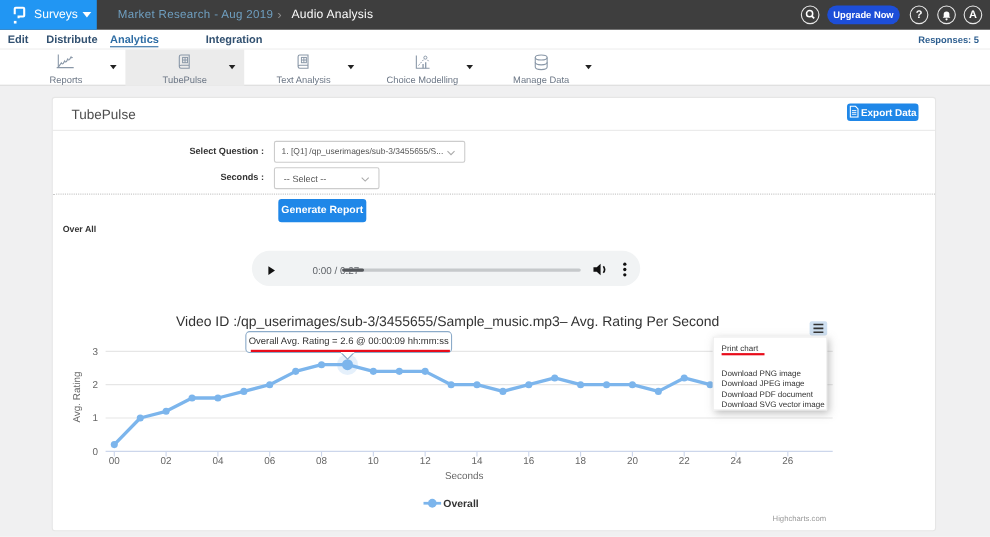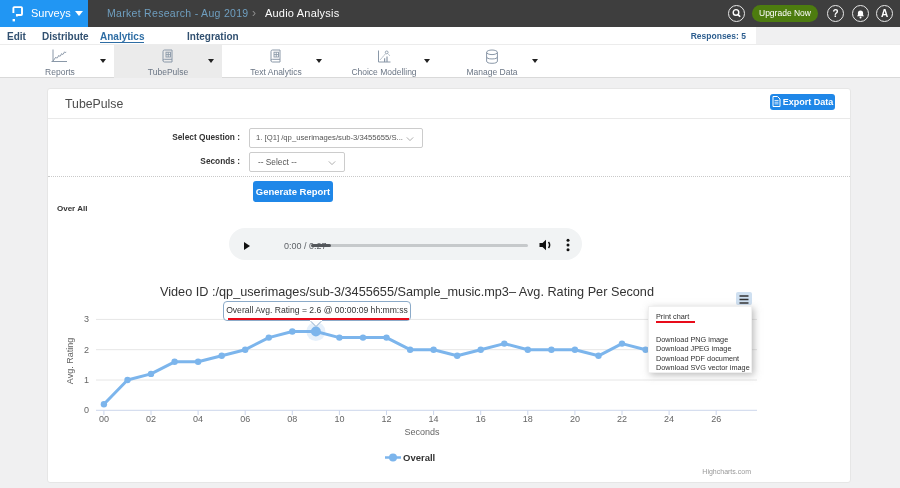--- a/index.html
+++ b/index.html
@@ -8,24 +8,24 @@
 .abs { position:absolute; }
 
 
 #topbar { position:absolute; left:0; top:0; width:900px; height:27px; background:#3e3e3e; z-index:10; }
 #logoblk { position:absolute; left:0; top:0; width:88px; height:27px; background:#2196f3; color:#fff; }
 #logoblk .sv { position:absolute; left:31px; top:7px; font-size:11px; color:#fff; }
 #crumb1 { position:absolute; left:107px; top:7px; font-size:10.5px; color:#6f9fc0; letter-spacing:0.3px;text-align:right; }
 #crumbsep { position:absolute; left:252px; top:6px; font-size:12px; color:#8d8d8d; }
 #crumb2 { position:absolute; left:265px; top:7px; font-size:11px; color:#fdfdfd; letter-spacing:0.2px; }
 .circbtn { position:absolute; top:5px; width:17px; height:17px; border:1px solid #e8e8e8; border-radius:50%; color:#fff; text-align:center; font-size:10px; font-weight:bold; line-height:15px; }
-#upgrade { position:absolute; left:752px; top:5px; width:66px; height:17px; background:#4d7c0f; border-radius:9px; color:#fff; font-size:8.5px; font-weight:normal; text-align:center; line-height:17px; }
-
-
-#menubar { position:absolute; left:0; top:27px; width:756px; height:17px; background:#fff; z-index:9; }
+#upgrade { position:absolute; left:752px; top:5px; width:66px; height:17px; background:#1d4ed8; border-radius:9px; color:#fff; font-size:8.5px; font-weight:bold; text-align:center; line-height:17px; }
+
+
+#menubar { position:absolute; left:0; top:27px; width:900px; height:17px; background:#fff; z-index:9; }
 .mitem { position:absolute; top:4px; font-size:10px; color:#315070; font-weight:bold; }
 #resp { position:absolute; top:4px; right:10px; font-size:8.5px; font-weight:bold; color:#2d5e8f; }
 
 
 #toolbar { position:absolute; left:0; top:44px; width:900px; height:34px; background:#fff; border-top:1px solid #ececec; border-bottom:1px solid #d9d9d9; z-index:8; }
 .tab { position:absolute; top:0; width:108px; height:33px; }
 .tab.sel { background:#ebebeb; }
 .tab .ticon { position:absolute; left:50%; transform:translateX(-50%); top:4px; }
 .tab .tlabel { position:absolute; left:0; right:0; top:22px; text-align:center; font-size:8.5px; color:#6b7685; }
 .tab .caret { position:absolute; right:8px; top:14px; width:0; height:0; border-left:3px solid transparent; border-right:3px solid transparent; border-top:4px solid #222; }
@@ -120,21 +120,21 @@
     <div class="tlabel">TubePulse</div>
     <div class="caret"></div>
   </div>
   <div class="tab" style="left:222px;">
     <svg class="ticon" width="16" height="15" viewBox="0 0 16 15">
       <path d="M4.5 1 H12 V13 H4.5 Q3 13 3 11.5 V2.5 Q3 1 4.5 1 M3 11.5 Q3 10.3 4.5 10.3 H12" stroke="#8a98a8" fill="none" stroke-width="1"></path>
       <rect x="6" y="3.2" width="4.5" height="4.8" fill="none" stroke="#8a98a8" stroke-width="0.9"></rect>
       <line x1="8.25" y1="3.2" x2="8.25" y2="8" stroke="#8a98a8" stroke-width="0.9"></line>
       <line x1="6" y1="5.6" x2="10.5" y2="5.6" stroke="#8a98a8" stroke-width="0.9"></line>
     </svg>
-    <div class="tlabel">Text Analytics</div>
+    <div class="tlabel">Text Analysis</div>
     <div class="caret"></div>
   </div>
   <div class="tab" style="left:330px;">
     <svg class="ticon" width="16" height="15" viewBox="0 0 16 15">
       <path d="M2.5 1.5 V13 H14.5" stroke="#8a98a8" fill="none" stroke-width="1"></path>
       <line x1="8.6" y1="13" x2="8.6" y2="9.2" stroke="#8a98a8" stroke-width="1.2"></line>
       <line x1="11" y1="13" x2="11" y2="7.6" stroke="#8a98a8" stroke-width="1.2"></line>
       <path d="M4.4 10.6 L9.8 4.4" stroke="#8a98a8" stroke-width="0.9" stroke-dasharray="1.6,1.1"></path>
       <circle cx="10.7" cy="3.4" r="1.4" fill="none" stroke="#8a98a8" stroke-width="0.9"></circle>
       <line x1="12.6" y1="5.4" x2="13.6" y2="6.6" stroke="#8a98a8" stroke-width="0.9"></line>

